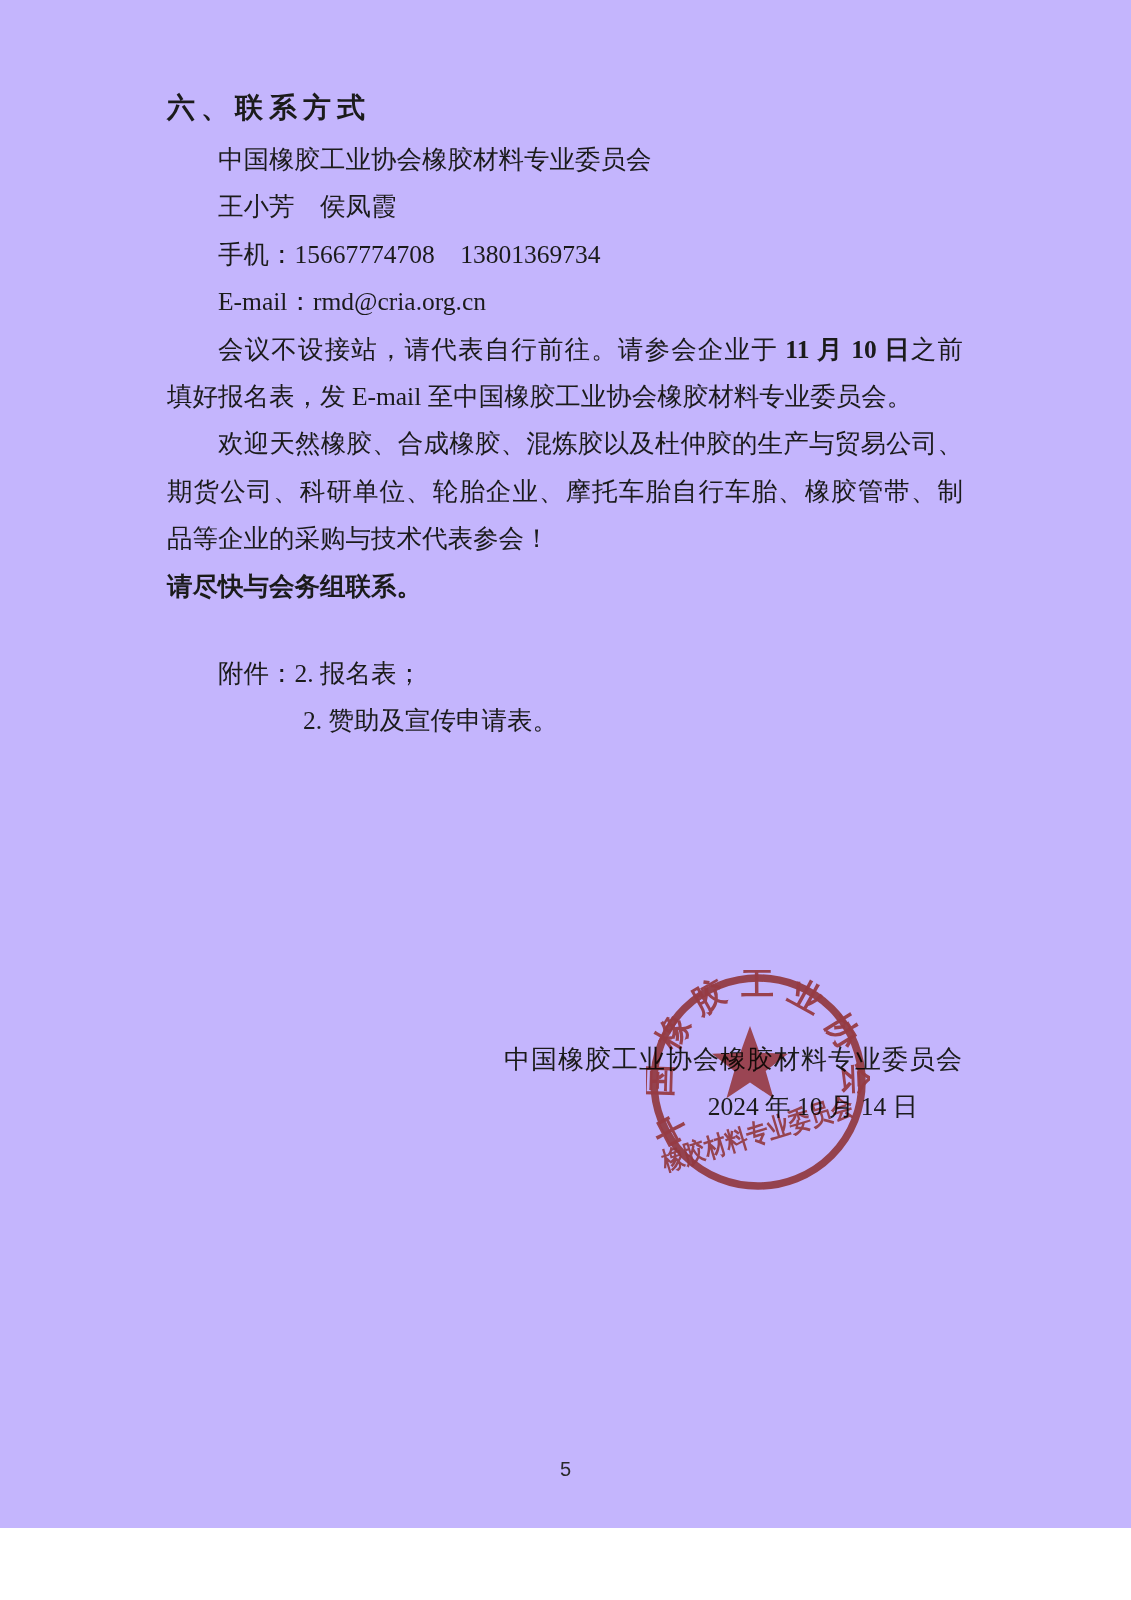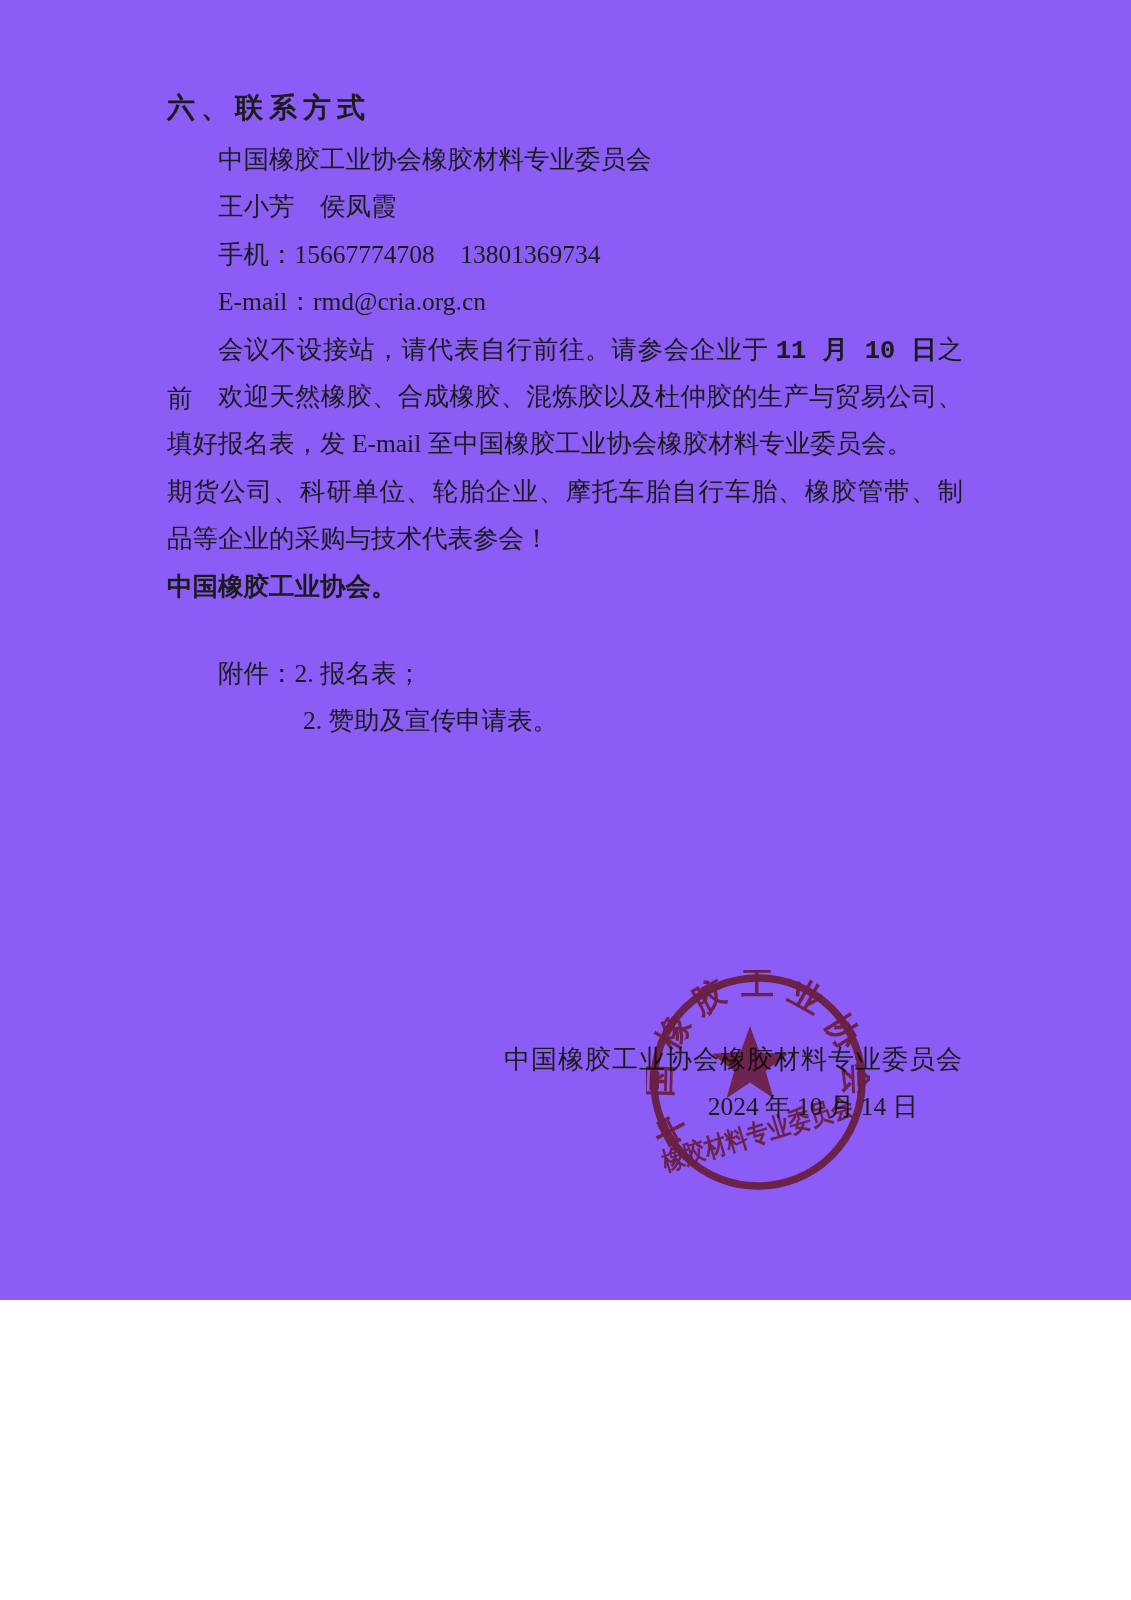--- a/index.html
+++ b/index.html
@@ -1,28 +1,28 @@
 <!DOCTYPE html>
 <html><head>
 <meta charset="utf-8">
 <style>
   html,body{margin:0;padding:0;background:#ffffff;}
   .page{
-    position:relative;width:1131px;height:1300px;background:#8b5cf6;
+    position:relative;width:1131px;height:1528px;background:#c4b5fd;
     font-family:"Liberation Serif","DejaVu Serif",serif;
     color:#1b1b1b;overflow:hidden;
   }
   .content{position:absolute;left:167px;top:84px;width:796px;}
   .heading{font-size:28px;font-weight:700;letter-spacing:6px;line-height:48px;height:48px;margin:0;}
   .line{font-size:25.5px;line-height:47.4px;height:47.4px;}
   .contact-first{margin-top:4px;}
   .indent{text-indent:51px;}
   .stretch{text-align:justify;text-align-last:justify;}
   .bold{font-weight:700;}
-  b{font-weight:700;font-family:Liberation Mono, monospace;}
+  b{font-weight:700;}
   .attach-block{margin-top:40px;}
   .attach-cont{padding-left:136px;}
   .sig-org{position:absolute;top:1036px;right:168px;font-size:26px;line-height:48px;letter-spacing:1px;}
   .sig-date{position:absolute;top:1083px;left:598px;width:320px;text-align:right;font-size:25.5px;line-height:48px;}
   .seal{position:absolute;left:646px;top:970px;width:224px;height:224px;mix-blend-mode:multiply;opacity:0.92;pointer-events:none;}
   .seal text{font-family:"Liberation Serif","DejaVu Serif",serif;font-weight:700;}
   .page-num{position:absolute;top:1458px;left:0;width:1131px;text-align:center;
     font-family:"Liberation Sans","DejaVu Sans",sans-serif;font-size:20px;color:#2a2a2a;}
 </style>
 </head>
@@ -32,27 +32,27 @@
   <div class="content">
 
     <h2 class="heading">六、联系方式</h2>
 
     <div class="line indent contact-first">中国橡胶工业协会橡胶材料专业委员会</div>
     <div class="line indent">王小芳　侯凤霞</div>
     <div class="line indent"><span>手机：</span><span>15667774708　13801369734</span></div>
     <div class="line indent"><span>E-mail：</span><span>rmd@cria.org.cn</span></div>
 
     <div class="line indent stretch"><span>会议不设接站，请代表自行前往。请参会企业于 </span><b>11 月 10 日</b><span>之前</span></div>
+    <div class="line">填好报名表，发 E-mail 至中国橡胶工业协会橡胶材料专业委员会。</div>
+
     <div class="line indent stretch">欢迎天然橡胶、合成橡胶、混炼胶以及杜仲胶的生产与贸易公司、</div>
-
-    <div class="line">填好报名表，发 E-mail 至中国橡胶工业协会橡胶材料专业委员会。</div>
     <div class="line stretch">期货公司、科研单位、轮胎企业、摩托车胎自行车胎、橡胶管带、制</div>
     <div class="line">品等企业的采购与技术代表参会！</div>
 
-    <div class="line bold">中国橡胶工业协会。</div>
+    <div class="line bold">请尽快与会务组联系。</div>
 
     <div class="attach-block">
       <div class="line indent"><span>附件：</span><span>2. 报名表；</span></div>
       <div class="line attach-cont">2. 赞助及宣传申请表。</div>
     </div>
   </div>
 
   <div class="sig-org">中国橡胶工业协会橡胶材料专业委员会</div>
   <div class="sig-date">2024 年 10 月 14 日</div>
 

